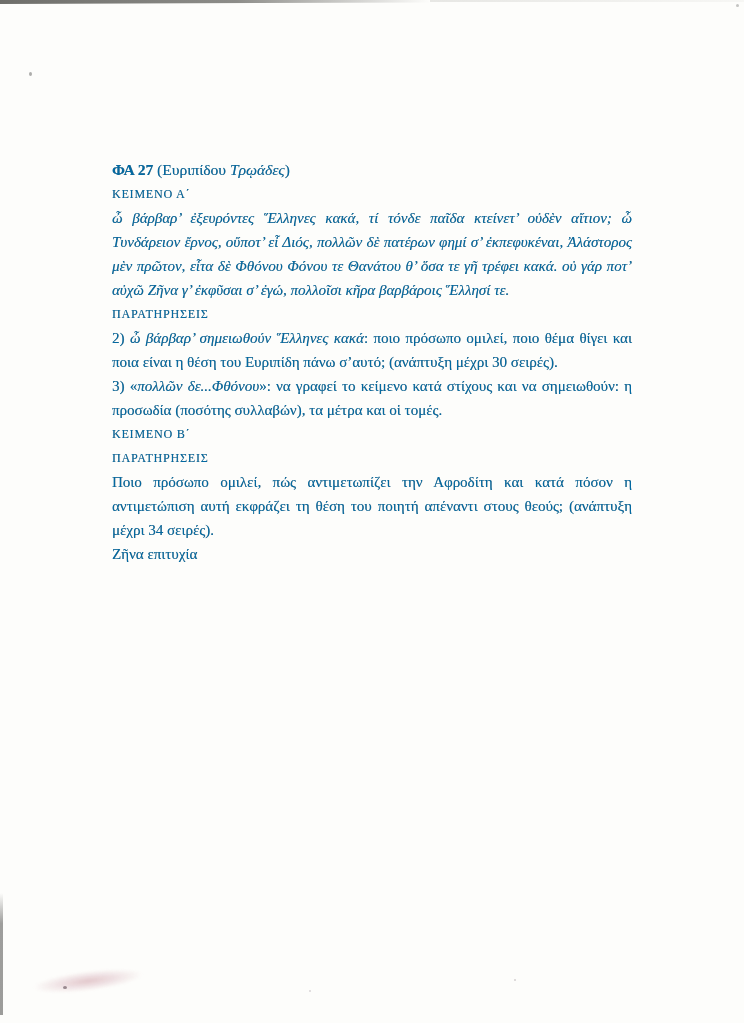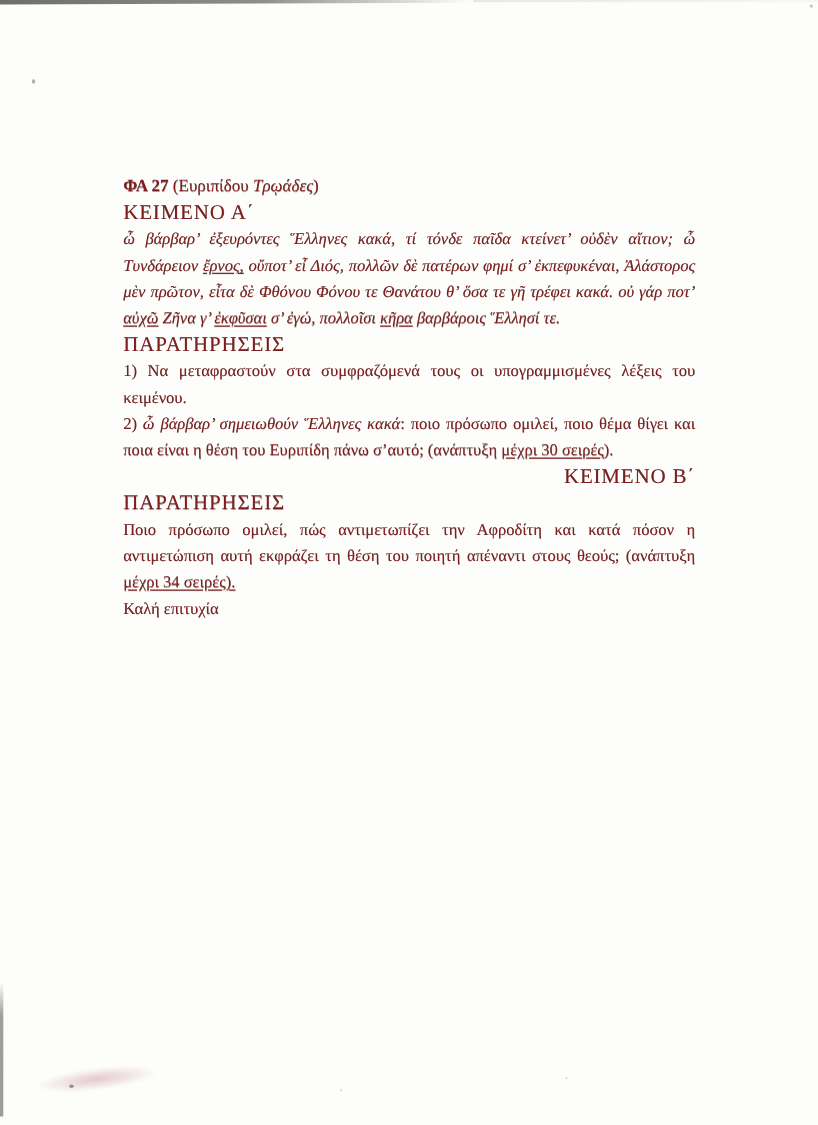--- a/index.html
+++ b/index.html
@@ -2,47 +2,47 @@
 <html><head>
 <meta charset="utf-8">
 <style>
   html,body{margin:0;padding:0;background:#e8e8e6;}
   .page{
     position:relative;
     width:744px;height:1023px;
     background:#fdfdfb;
     overflow:hidden;
     font-family:"Liberation Serif","DejaVu Serif",serif;
-    color:#7f1d1d;
+    color:#0369a1;
   }
   .content{
     position:absolute;
     left:112px;top:158px;width:520px;
     font-size:15px;
     line-height:24px;
     text-shadow:0.2px 0.2px 0.4px rgba(70,70,70,0.55);
   }
   .content p,.content h2{margin:0;padding:0;font-weight:normal;}
   .title{font-size:15.5px;}
-  .head{font-size:19px;letter-spacing:0.8px;}
+  .head{font-size:12px;letter-spacing:0.8px;}
   .head-a{margin-top:30px;}
   .passage{margin-top:8px;text-align:justify;}
   .head-obs-a{margin-top:23px;}
   .q{text-align:justify;}
   .q1{margin-top:11px;}
   .q2{margin-top:3px;}
   .q3{margin-top:2px;}
-  .head-b{margin-top:33px;text-align:right;}
+  .head-b{margin-top:33px;}
   .passage-b{margin-top:10px;}
   .head-obs-b{margin-top:34px;}
   .qfinal{margin-top:13px;text-align:justify;}
   .closing{margin-top:32px;padding-left:322px;}
   .i{font-style:italic;}
   .b{font-weight:bold;}
-  .u{text-decoration:underline;text-underline-offset:2px;}
+  .u{text-underline-offset:2px;}
   
   .edge-top{
     position:absolute;top:0;left:0;width:430px;height:4px;
     background:linear-gradient(90deg,#6e6e6a 0%,#8d8d89 55%,rgba(170,170,165,0) 100%);
     transform:rotate(-0.2deg);transform-origin:left top;
   }
   .edge-top-right{
     position:absolute;top:0;left:430px;right:0;height:2px;
     background:linear-gradient(90deg,rgba(190,190,185,0.35),rgba(210,210,205,0.15));
   }
@@ -83,28 +83,28 @@
   <div class="content">
 
     <p class="title"><span class="b">ΦΑ 27</span><span> (Ευριπίδου </span><span class="i">Τρῳάδες</span><span>)</span></p>
 
     <h2 class="head head-a">ΚΕΙΜΕΝΟ Α΄</h2>
 
     <p class="passage"><span class="i">ὦ βάρβαρ’ ἐξευρόντες Ἕλληνες κακά, τί τόνδε παῖδα κτείνετ’ οὐδὲν αἴτιον; ὦ Τυνδάρειον </span><span class="u i">ἔρνος,</span><span class="i"> οὔποτ’ εἶ Διός, πολλῶν δὲ πατέρων φημί σ’ ἐκπεφυκέναι, Ἀλάστορος μὲν πρῶτον, εἶτα δὲ Φθόνου Φόνου τε Θανάτου θ’ ὅσα τε γῆ τρέφει κακά. οὐ γάρ ποτ’ </span><span class="u i">αὐχῶ</span><span class="i"> Ζῆνα γ’ </span><span class="u i">ἐκφῦσαι</span><span class="i"> σ’ ἐγώ, πολλοῖσι </span><span class="u i">κῆρα</span><span class="i"> βαρβάροις Ἕλλησί τε.</span></p>
 
     <h2 class="head head-obs-a">ΠΑΡΑΤΗΡΗΣΕΙΣ</h2>
 
-    <p class="q q1"><span>1) Να μεταφραστούν στα συμφραζόμενά τους οι υπογραμμισμένες λέξεις του κειμένου.</span></p>
 
     <p class="q q2"><span>2) </span><span class="i">ὦ βάρβαρ’ σημειωθούν Ἕλληνες κακά</span><span>: ποιο πρόσωπο ομιλεί, ποιο θέμα θίγει και ποια είναι η θέση του Ευριπίδη πάνω σ’αυτό; (ανάπτυξη </span><span class="u">μέχρι 30 σειρές</span><span>).</span></p>
 
+    <p class="q q3"><span>3) «</span><span class="i">πολλῶν δε...Φθόνου</span><span>»: να γραφεί το κείμενο κατά στίχους και να σημειωθούν: η προσωδία (ποσότης συλλαβών), τα μέτρα και οἱ τομές.</span></p>
 
     <h2 class="head head-b">ΚΕΙΜΕΝΟ Β΄</h2>
 
 
     <h2 class="head head-obs-b">ΠΑΡΑΤΗΡΗΣΕΙΣ</h2>
 
     <p class="qfinal"><span>Ποιο πρόσωπο ομιλεί, πώς αντιμετωπίζει την Αφροδίτη και κατά πόσον η αντιμετώπιση αυτή εκφράζει τη θέση του ποιητή απέναντι στους θεούς; (ανάπτυξη </span><span class="u">μέχρι 34 σειρές).</span></p>
 
-    <p class="closing">Καλή επιτυχία</p>
+    <p class="closing">Ζῆνα επιτυχία</p>
 
   </div>
 </div>
 
 </body></html>

